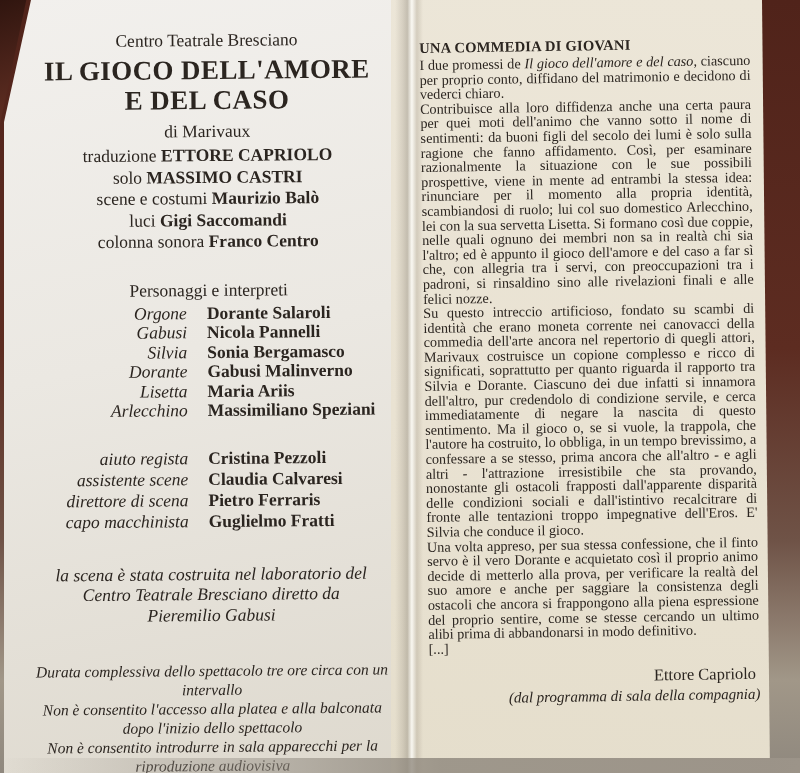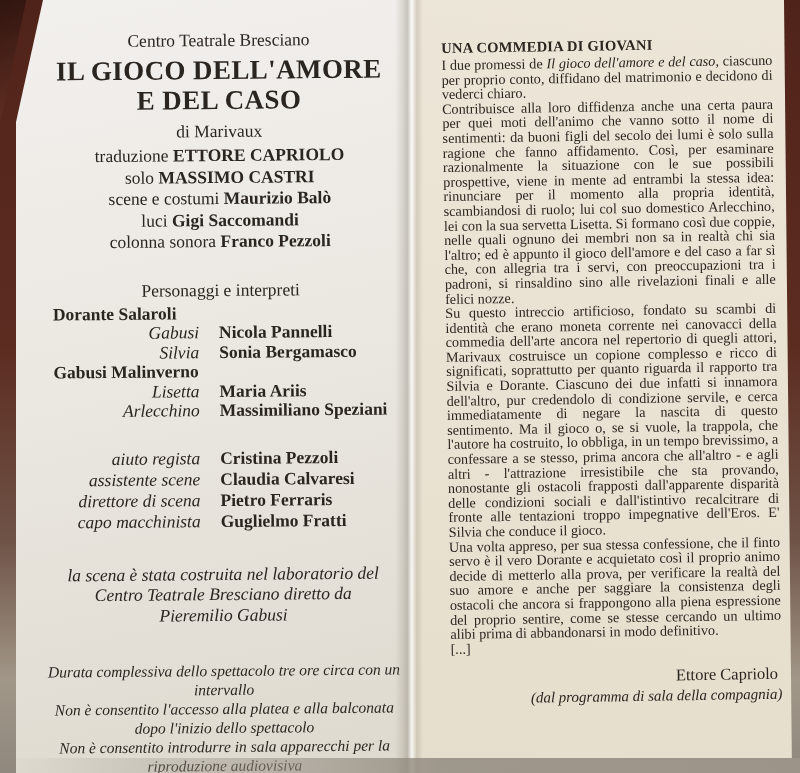--- a/index.html
+++ b/index.html
@@ -5,26 +5,26 @@
   html,body { margin:0; padding:0; background:#8f887e; }
   .photo {
     position:relative; width:800px; height:773px; overflow:hidden;
     background: linear-gradient(180deg, #50231a 0%, #5d2c21 45%, #6f5347 70%, #a19788 88%, #8f887e 100%);
     font-family:"Liberation Serif","DejaVu Serif",serif;
     color:#2b2520;
   }
   
   .page { position:absolute; top:0; height:100%; }
   .page-left {
-    left:16px; width:413px;
+    left:4px; width:413px;
     background: linear-gradient(168deg, #f2f0ed 0%, #ebe8e2 45%, #ded9ce 100%);
     clip-path: polygon(27px 0, 100% 0, 100% 100%, 0 100%, 0 122px);
   }
   .page-right {
-    left:413px; width:379px;
+    left:391px; width:379px;
     background: linear-gradient(185deg, #ece6d8 0%, #e9e2d2 55%, #e5decc 100%);
     clip-path: polygon(0 0, 371px 0, 379px 100%, 0 100%);
   }
   .fold {
     position:absolute; left:395px; top:0; width:28px; height:100%; pointer-events:none;
     background: linear-gradient(90deg,
       rgba(125,117,104,0) 0%, rgba(125,117,104,0.20) 28%, rgba(95,88,76,0.28) 44%,
       rgba(255,255,252,0.75) 60%, rgba(150,140,124,0.28) 78%, rgba(150,140,124,0) 100%);
   }
   .wood-topleft {
@@ -84,38 +84,40 @@
         <span>IL GIOCO DELL'AMORE</span><br>
         <span>E DEL CASO</span>
       </div>
       <div class="author">di Marivaux</div>
 
       <div class="credits">
         <div><span>traduzione</span> <b>ETTORE CAPRIOLO</b></div>
         <div><span>solo</span> <b>MASSIMO CASTRI</b></div>
         <div><span>scene e costumi</span> <b>Maurizio Balò</b></div>
         <div><span>luci</span> <b>Gigi Saccomandi</b></div>
-        <div><span>colonna sonora</span> <b>Franco Pezzoli</b></div>
+        <div><span>colonna sonora</span> <b>Franco Centro</b></div>
       </div>
 
       <div class="cast-heading">Personaggi e interpreti</div>
 
       <div class="pair-table cast">
         <div class="pair-row">
+            <span class="pair-role">Orgone</span>
             <span class="pair-name">Dorante Salaroli</span>
           </div>
         <div class="pair-row">
             <span class="pair-role">Gabusi</span>
             <span class="pair-name">Nicola Pannelli</span>
           </div>
         <div class="pair-row">
             <span class="pair-role">Silvia</span>
             <span class="pair-name">Sonia Bergamasco</span>
           </div>
         <div class="pair-row">
+            <span class="pair-role">Dorante</span>
             <span class="pair-name">Gabusi Malinverno</span>
           </div>
         <div class="pair-row">
             <span class="pair-role">Lisetta</span>
             <span class="pair-name">Maria Ariis</span>
           </div>
         <div class="pair-row">
             <span class="pair-role">Arlecchino</span>
             <span class="pair-name">Massimiliano Speziani</span>
           </div>

